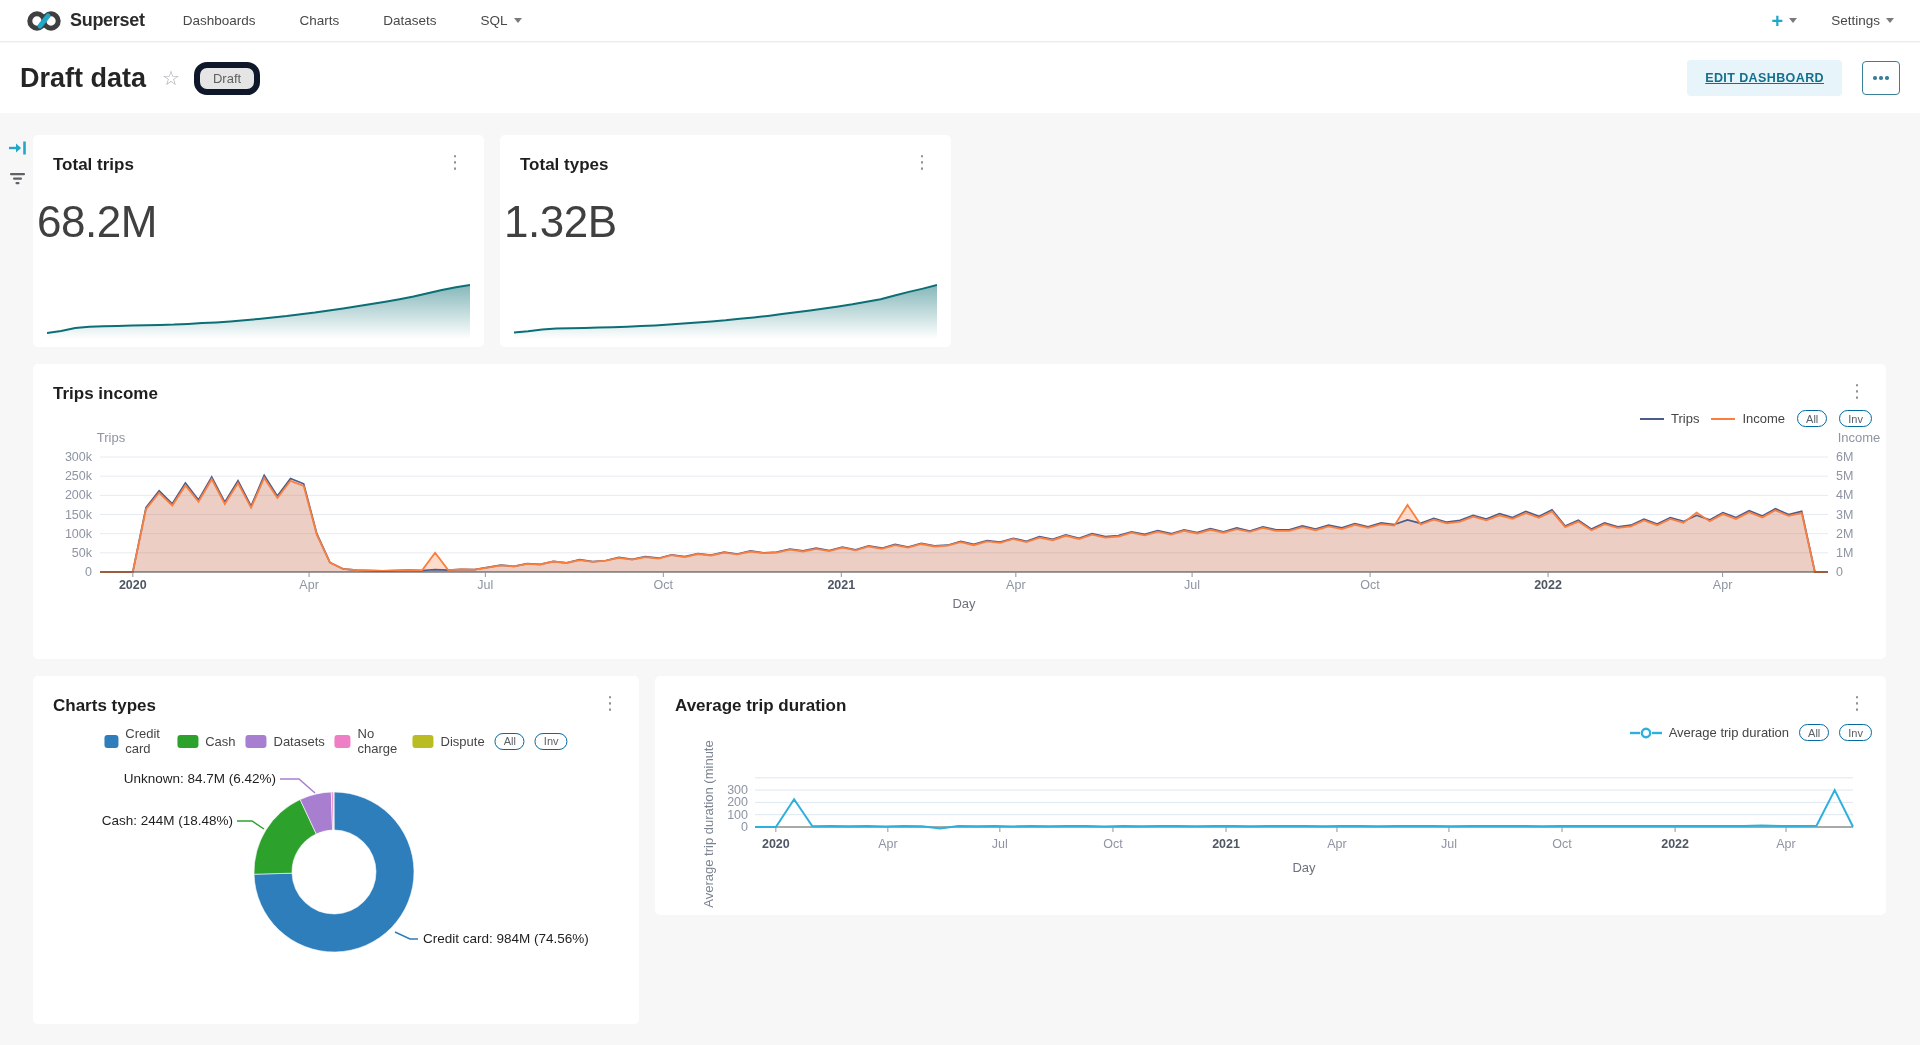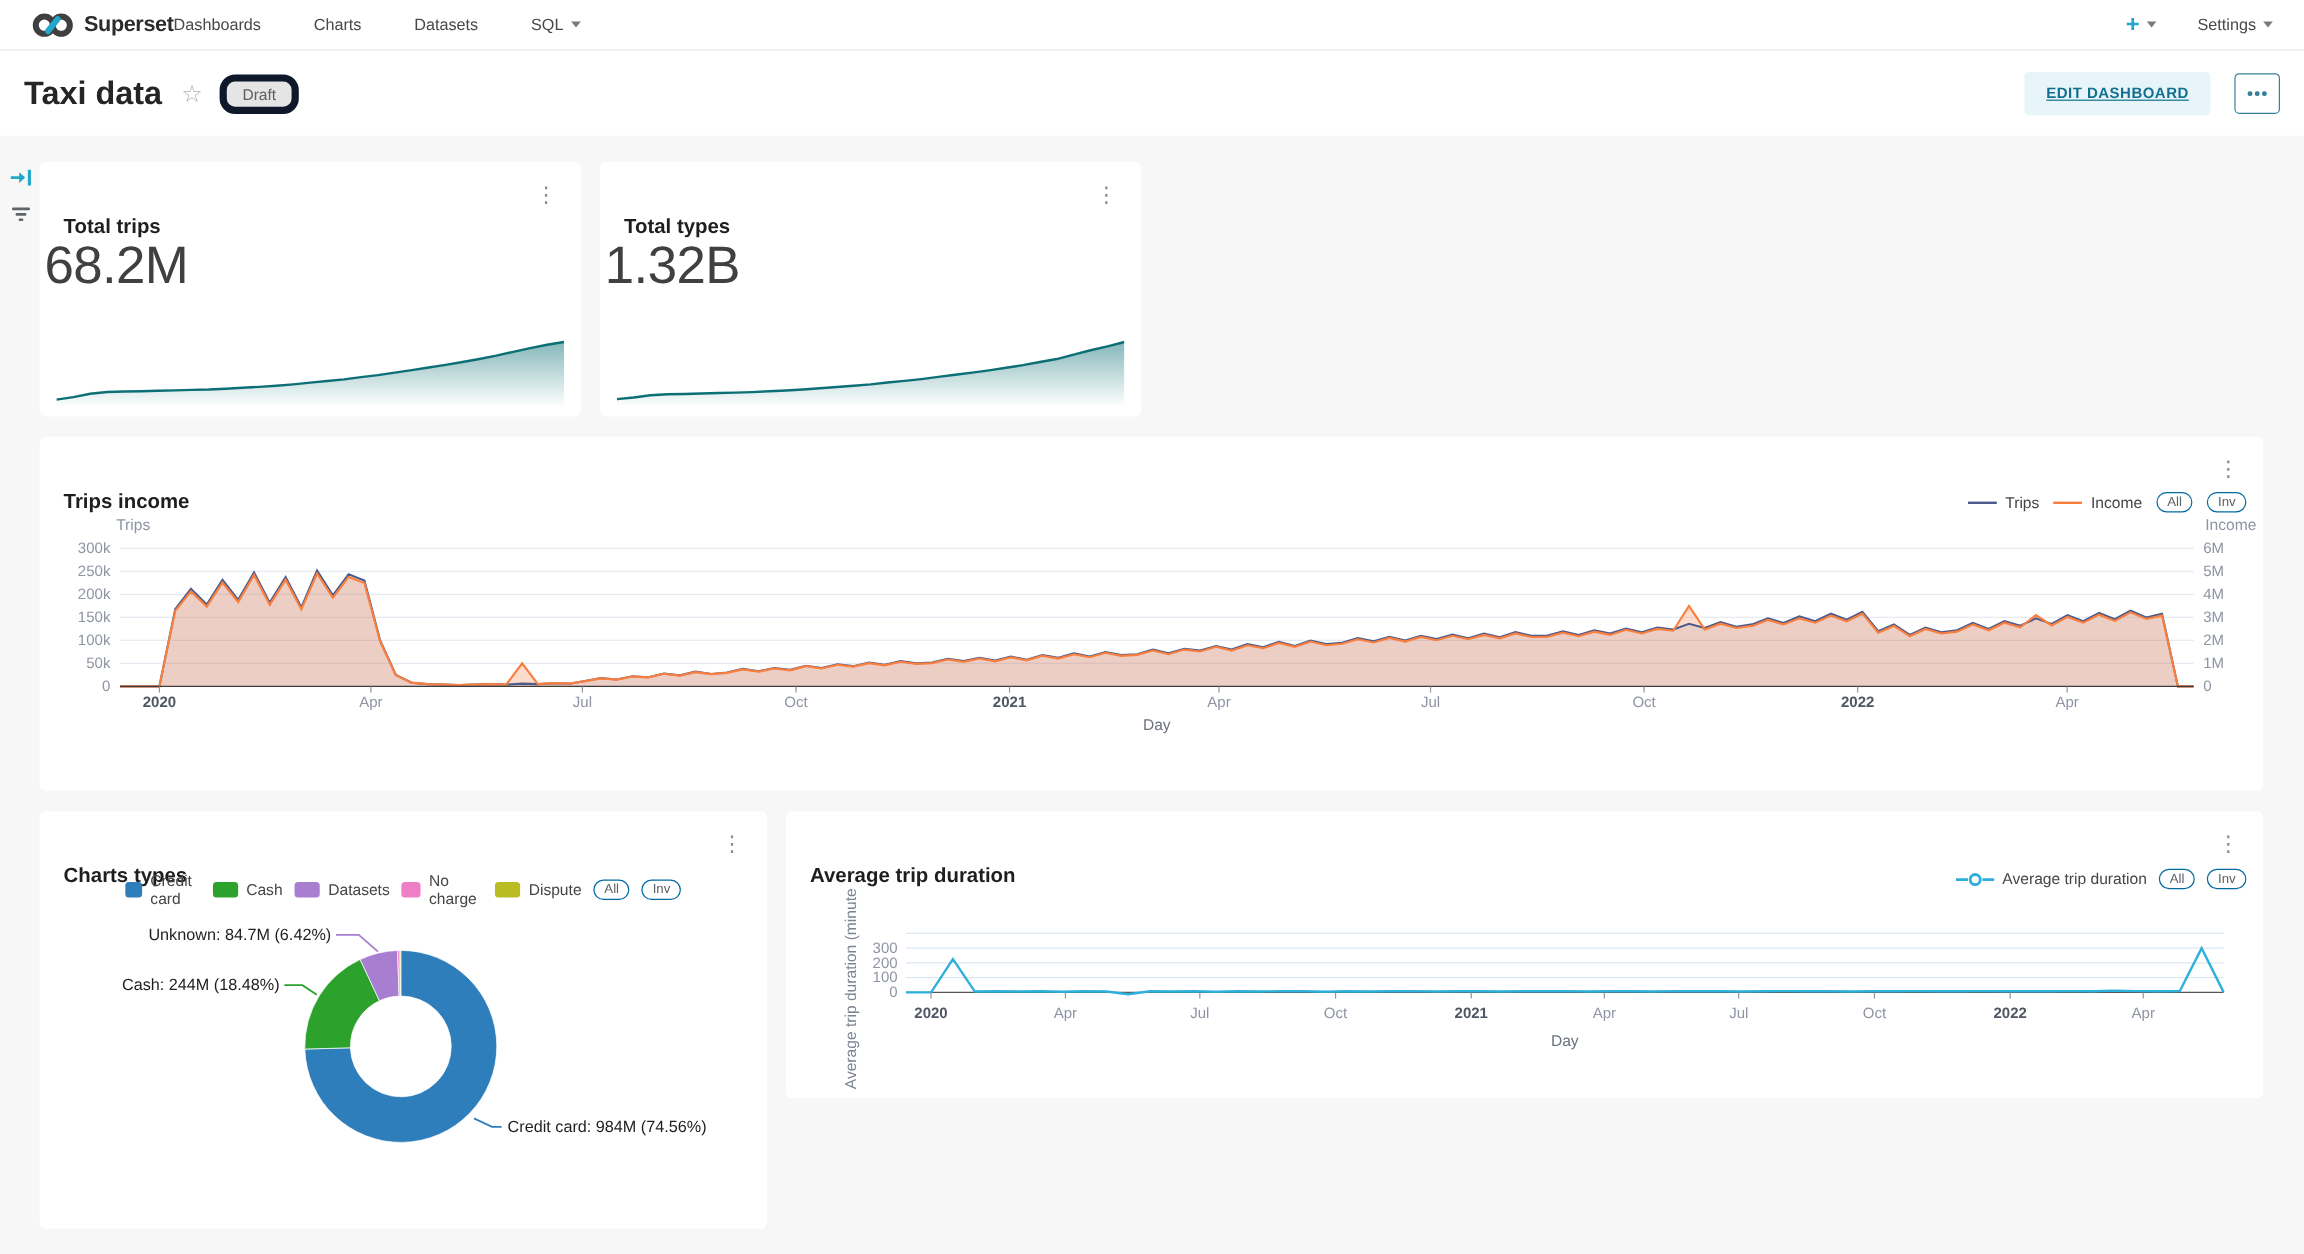--- a/index.html
+++ b/index.html
@@ -5,21 +5,21 @@
   * { margin:0; padding:0; box-sizing:border-box; }
   html,body { width:1920px; height:1045px; overflow:hidden;
     font-family:"Liberation Sans", sans-serif; background:#f7f7f8; color:#222; }
   #stage { position:relative; width:1667px; height:1045px; }
 
   
   .topnav { position:absolute; left:0; top:0; width:1920px; height:42px; background:#fff;
     border-bottom:1px solid #ececec; display:flex; align-items:center; padding:0 26px; z-index:5; }
   .brand { display:flex; align-items:center; gap:8px; cursor:pointer; }
   .brand-word { font-size:18px; font-weight:700; color:#2b2b2b; letter-spacing:-0.3px; }
-  .nav-items { display:flex; align-items:center; gap:44px; }
+  .nav-items { display:flex; align-items:center; margin-left:38px; gap:44px; }
   .nav-item { font-size:13.5px; color:#484848; cursor:pointer; display:flex; align-items:center; gap:6px; }
   .nav-right { margin-left:auto; display:flex; align-items:center; gap:34px; }
   .plus { color:#20A7C9; font-size:20px; font-weight:700; line-height:1; }
   .caret { width:0; height:0; border-left:4px solid transparent; border-right:4px solid transparent;
     border-top:5px solid #7a7a7a; display:inline-block; }
 
   
   .headerbar { position:absolute; left:0; top:43px; width:1920px; height:70px; background:#fff;
     display:flex; align-items:center; padding:0 20px; }
   .dash-title { font-size:27px; font-weight:700; color:#252525; }
@@ -32,21 +32,21 @@
   .more-btn { width:38px; height:34px; border:1.5px solid #38809a; border-radius:4px; background:#fff;
     display:flex; align-items:center; justify-content:center; gap:2.5px; cursor:pointer; }
   .more-btn i { width:3.5px; height:3.5px; border-radius:50%; background:#38809a; }
 
   
   .gutter-expand { position:absolute; left:8px; top:140px; cursor:pointer; }
   .gutter-filter { position:absolute; left:9px; top:172px; cursor:pointer; }
 
   
   .card { position:absolute; background:#fff; border-radius:5px; }
-  .card-title { position:absolute; left:20px; top:20px; font-size:17px; font-weight:700; color:#1e1e1e;margin-top:24px; }
+  .card-title { position:absolute; left:20px; top:20px; font-size:17px; font-weight:700; color:#1e1e1e; }
   .kebab { position:absolute; right:14px; top:16px; color:#8b8b8b; font-size:18px; line-height:1;
     cursor:pointer; padding:2px 6px; }
 
   #card-total-trips  { left:33px;  top:135px; width:451px;  height:212px; }
   #card-total-income { left:500px; top:135px; width:451px;  height:212px; }
   #card-trips-income { left:33px;  top:364px; width:1853px; height:295px; }
   #card-payment      { left:33px;  top:676px; width:606px;  height:348px; }
   #card-avg          { left:655px; top:676px; width:1231px; height:239px; }
 
   .big-number { position:absolute; left:4px; top:62px; font-size:44px; font-weight:400;
@@ -101,21 +101,21 @@
           <i class="caret"></i>
         </span>
       <span class="nav-item">
           <span>Settings</span>
           <i class="caret"></i>
         </span>
     </div>
   </nav>
 
   <div class="headerbar">
-    <span class="dash-title">Taxi data</span>
+    <span class="dash-title">Draft data</span>
     <span class="fav-star">☆</span>
     <span class="draft-badge">Draft</span>
     <div class="header-actions">
       <button class="edit-btn">EDIT DASHBOARD</button>
       <div class="more-btn">
           <i></i>
           <i></i>
           <i></i>
         </div>
     </div>

